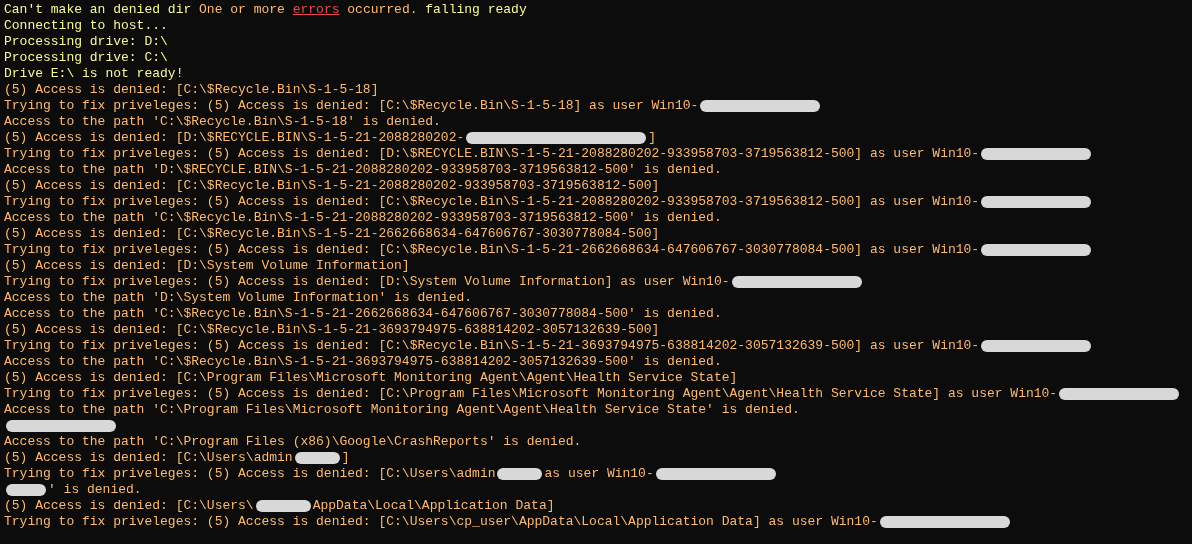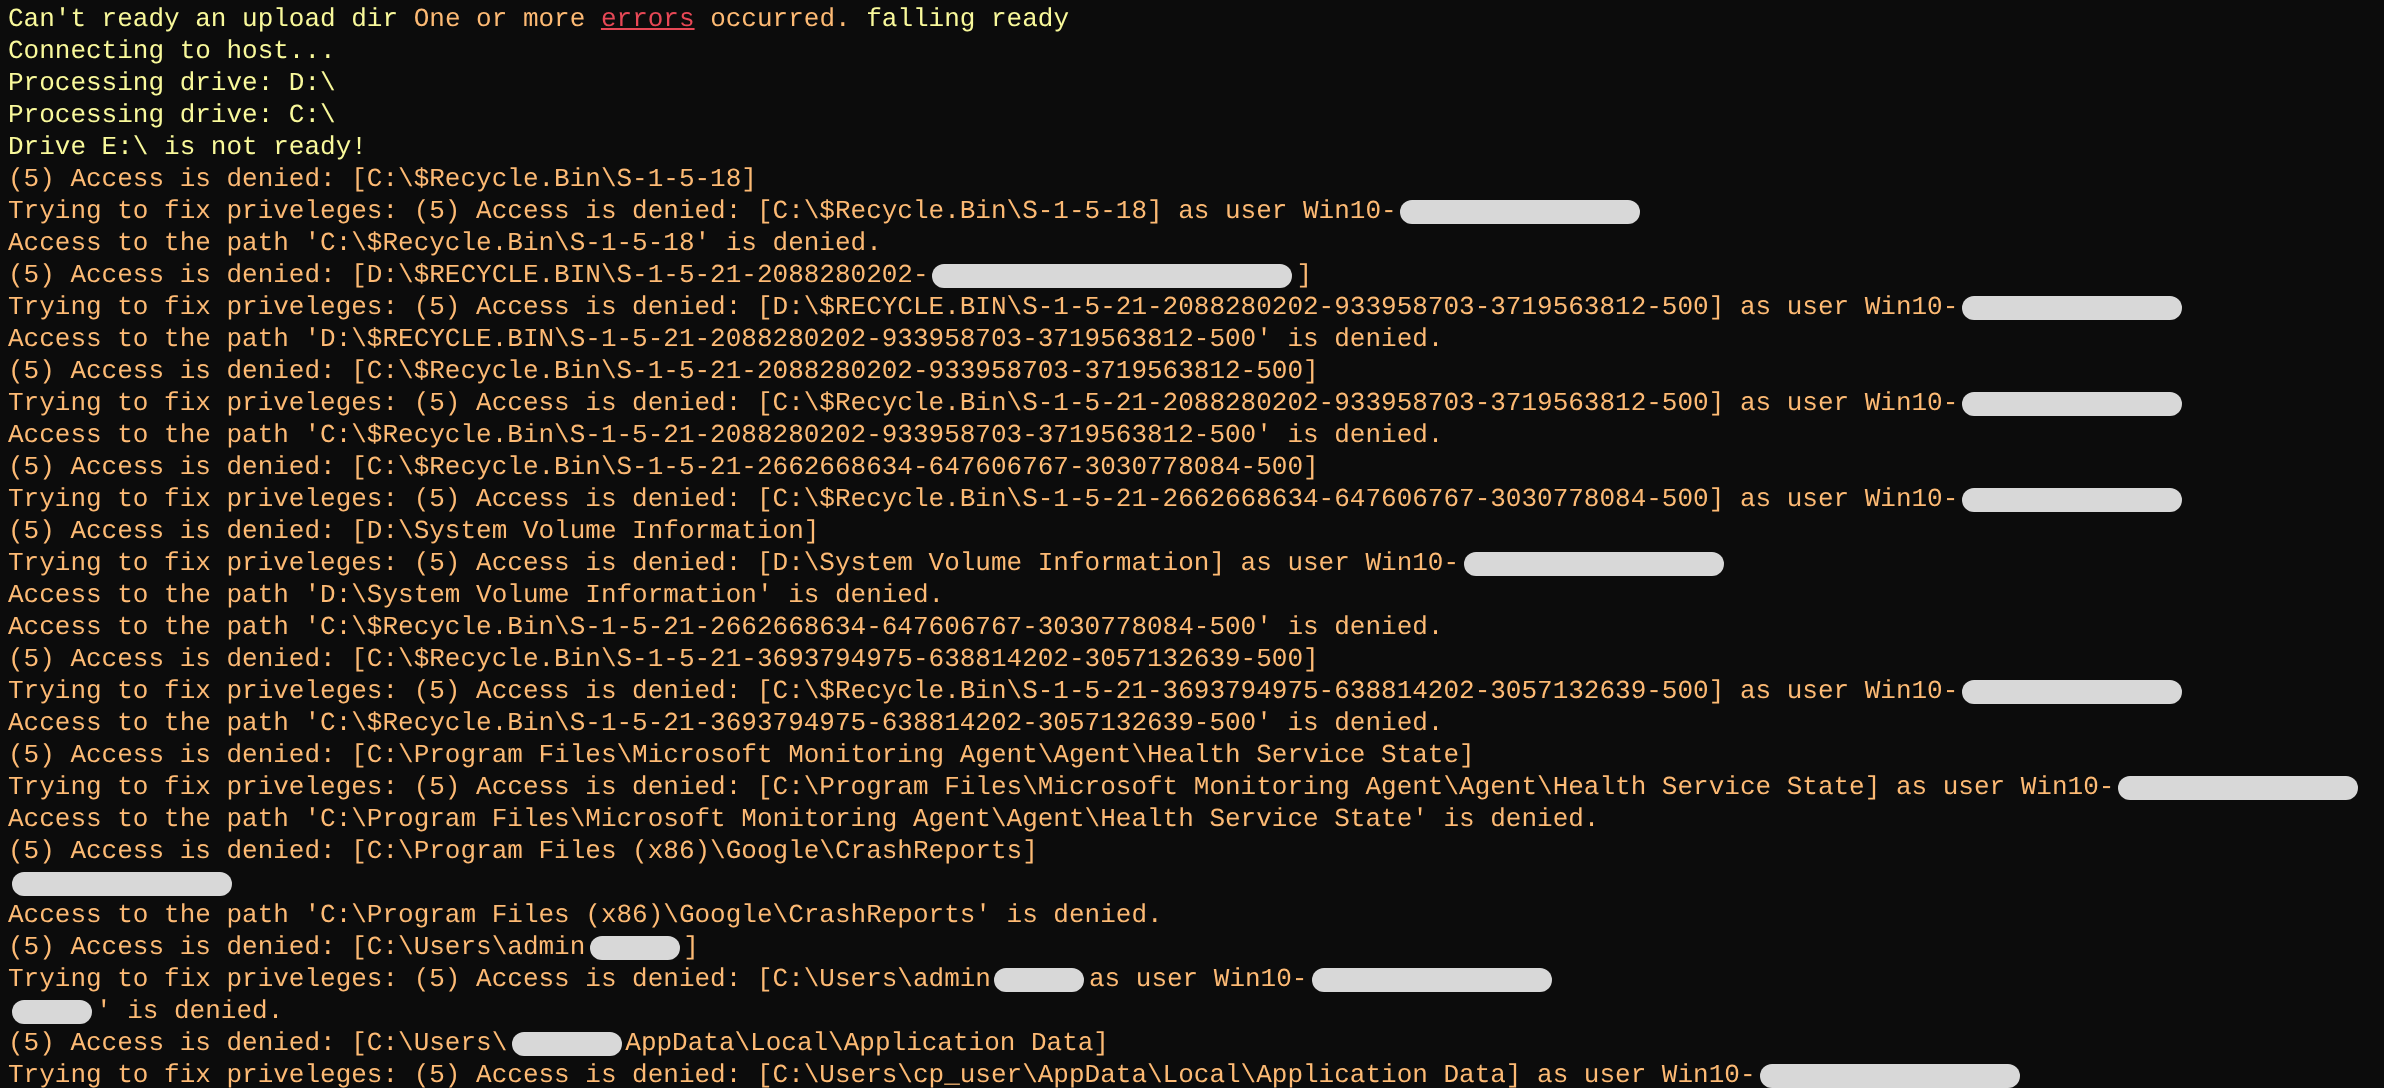--- a/index.html
+++ b/index.html
@@ -34,21 +34,21 @@
     background:#d8d8d8;
     border-radius:6px;
     vertical-align:middle;
     margin:0 2px;
   }
 </style>
 </head>
 <body>
 
 <div class="terminal" id="term"><div class="line">
-      <span class="seg yellow">Can't ready an upload dir </span>
+      <span class="seg yellow">Can't make an denied dir </span>
       <span class="seg grey">One or more </span>
       <span class="seg red">errors</span>
       <span class="seg grey"> occurred.</span>
       <span class="seg yellow"> falling ready</span>
     </div><div class="line">
       <span class="seg yellow">Connecting to host...</span>
     </div><div class="line">
       <span class="seg yellow">Processing drive: D:\</span>
     </div><div class="line">
       <span class="seg yellow">Processing drive: C:\</span>
@@ -99,22 +99,20 @@
     </div><div class="line">
       <span class="seg grey">Access to the path 'C:\$Recycle.Bin\S-1-5-21-3693794975-638814202-3057132639-500' is denied.</span>
     </div><div class="line">
       <span class="seg grey">(5) Access is denied: [C:\Program Files\Microsoft Monitoring Agent\Agent\Health Service State]</span>
     </div><div class="line">
       <span class="seg grey">Trying to fix priveleges: (5) Access is denied: [C:\Program Files\Microsoft Monitoring Agent\Agent\Health Service State] as user Win10-</span>
       <span class="redact" style="width: 120px;"></span>
     </div><div class="line">
       <span class="seg grey">Access to the path 'C:\Program Files\Microsoft Monitoring Agent\Agent\Health Service State' is denied.</span>
     </div><div class="line">
-      <span class="seg grey">(5) Access is denied: [C:\Program Files (x86)\Google\CrashReports]</span>
-    </div><div class="line">
       <span class="redact" style="width: 110px;"></span>
     </div><div class="line">
       <span class="seg grey">Access to the path 'C:\Program Files (x86)\Google\CrashReports' is denied.</span>
     </div><div class="line">
       <span class="seg grey">(5) Access is denied: [C:\Users\admin</span>
       <span class="redact" style="width: 45px;"></span>
       <span class="seg grey">]</span>
     </div><div class="line">
       <span class="seg grey">Trying to fix priveleges: (5) Access is denied: [C:\Users\admin</span>
       <span class="redact" style="width: 45px;"></span>

